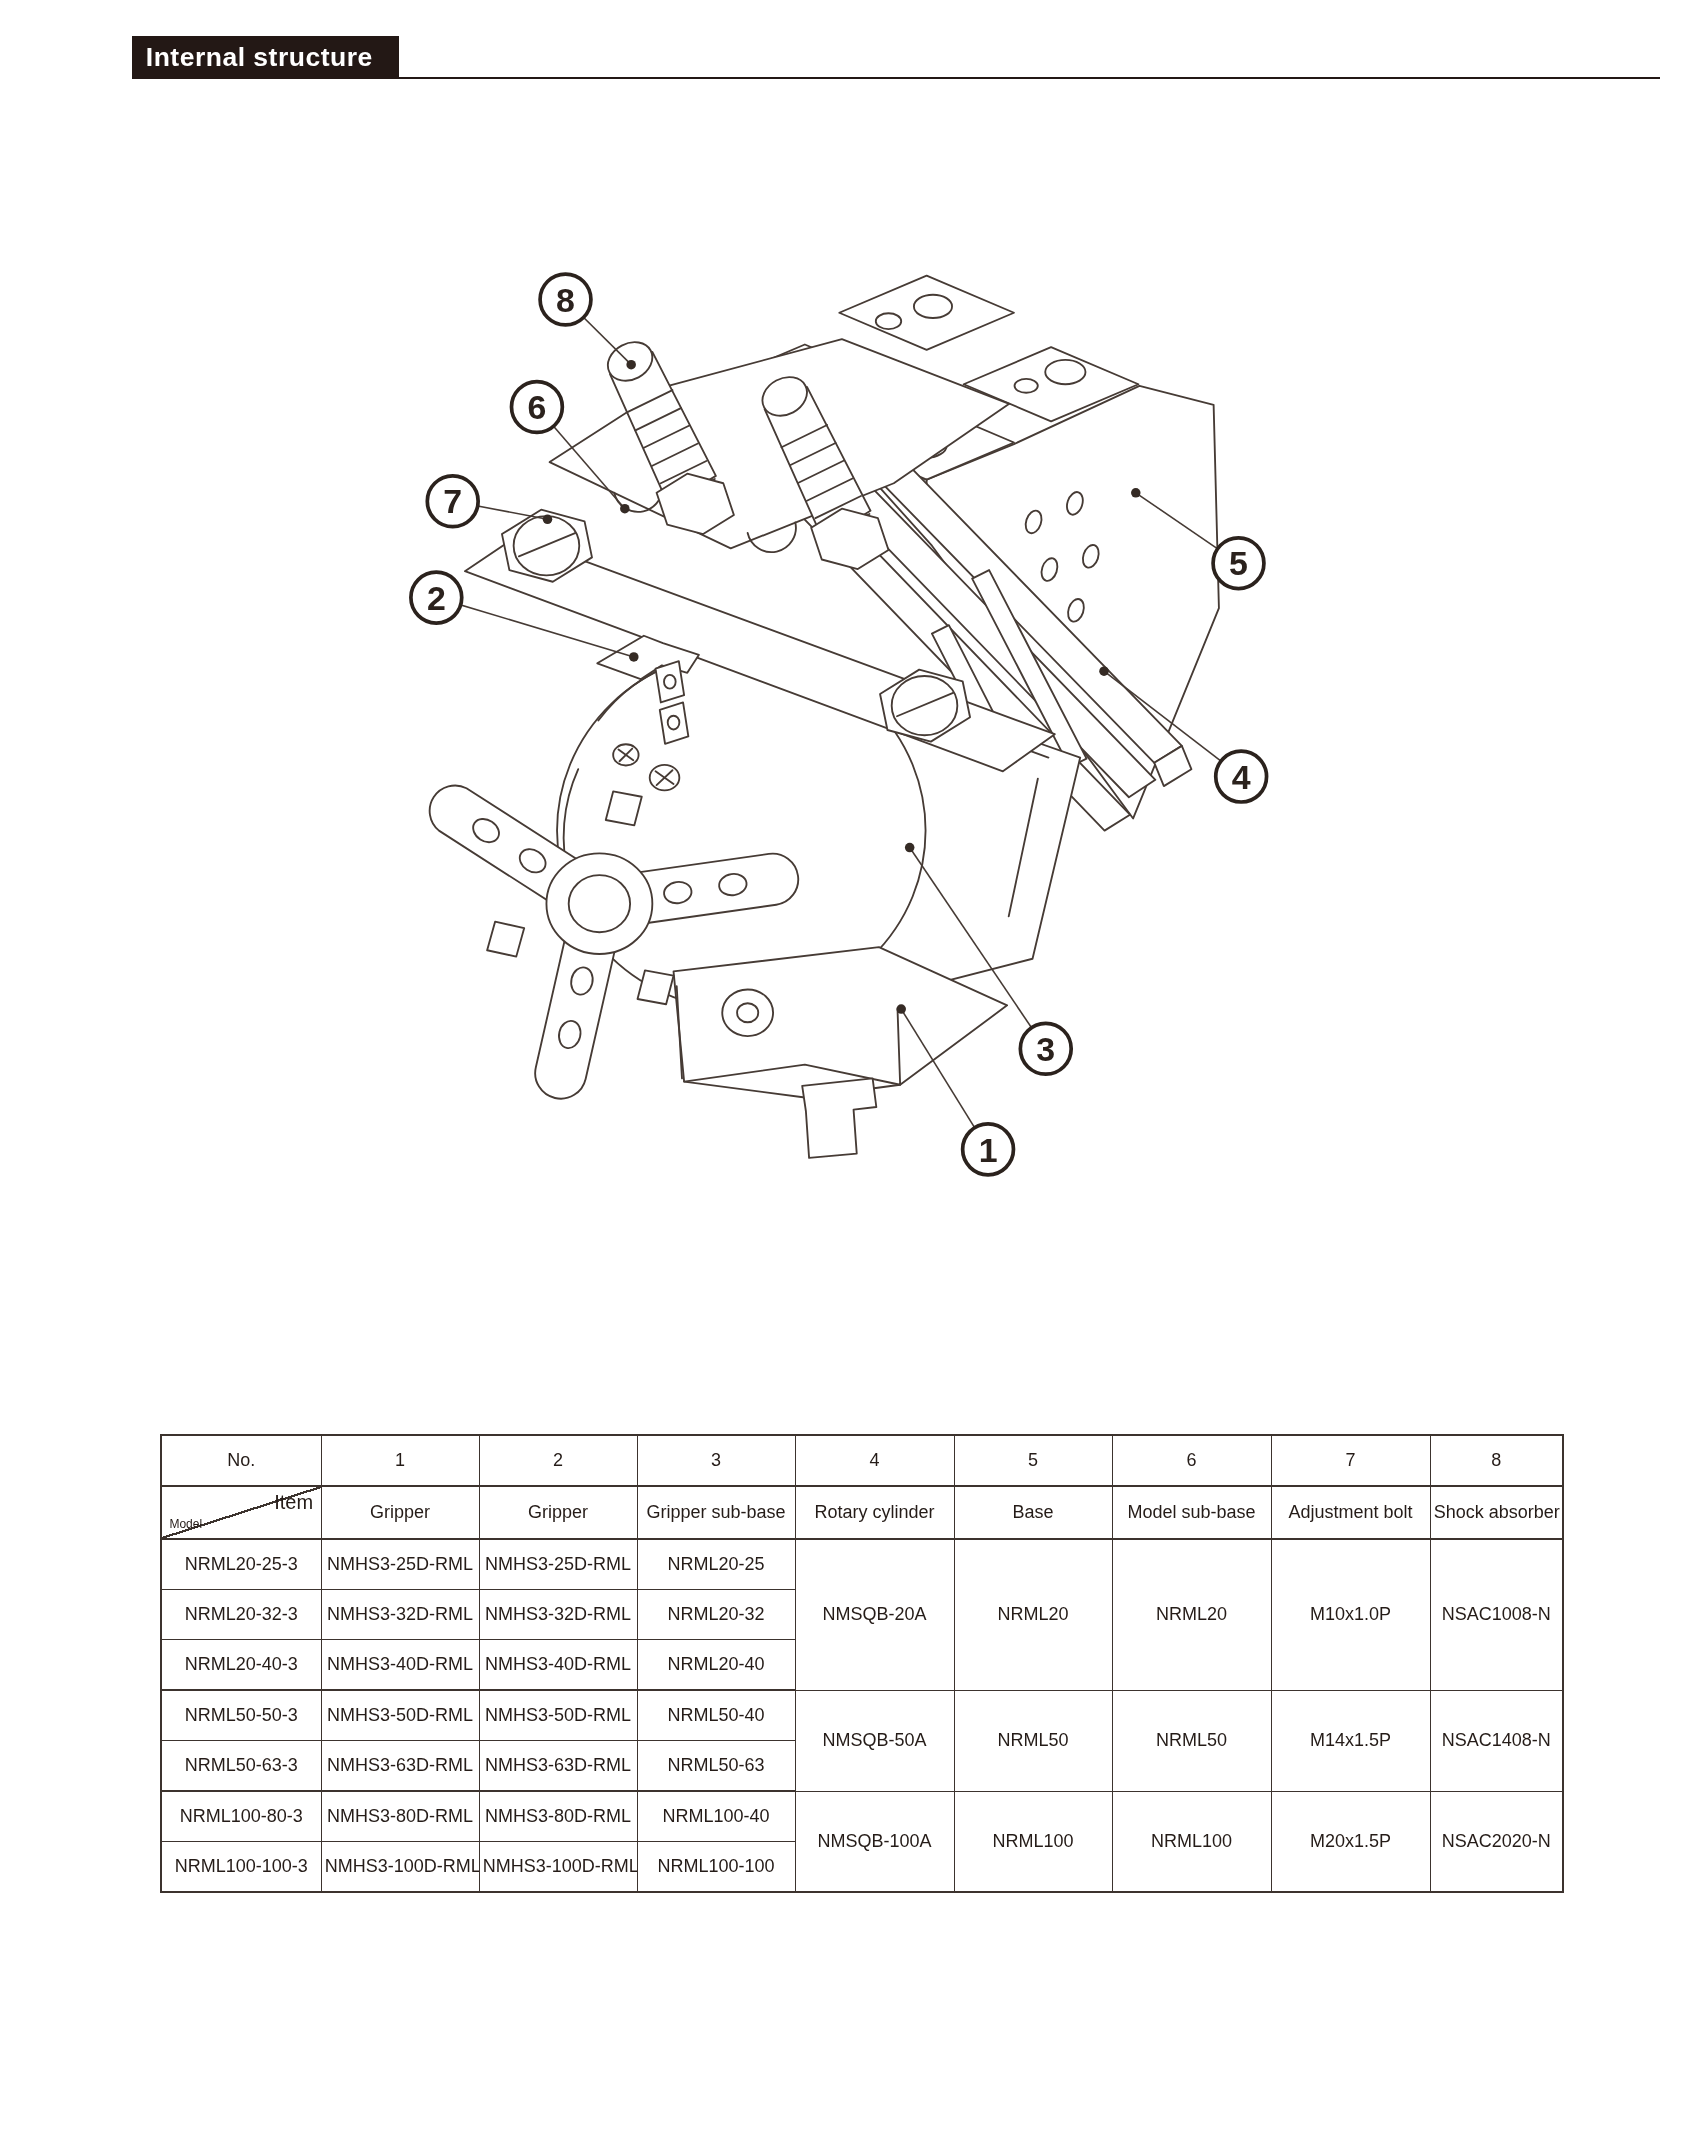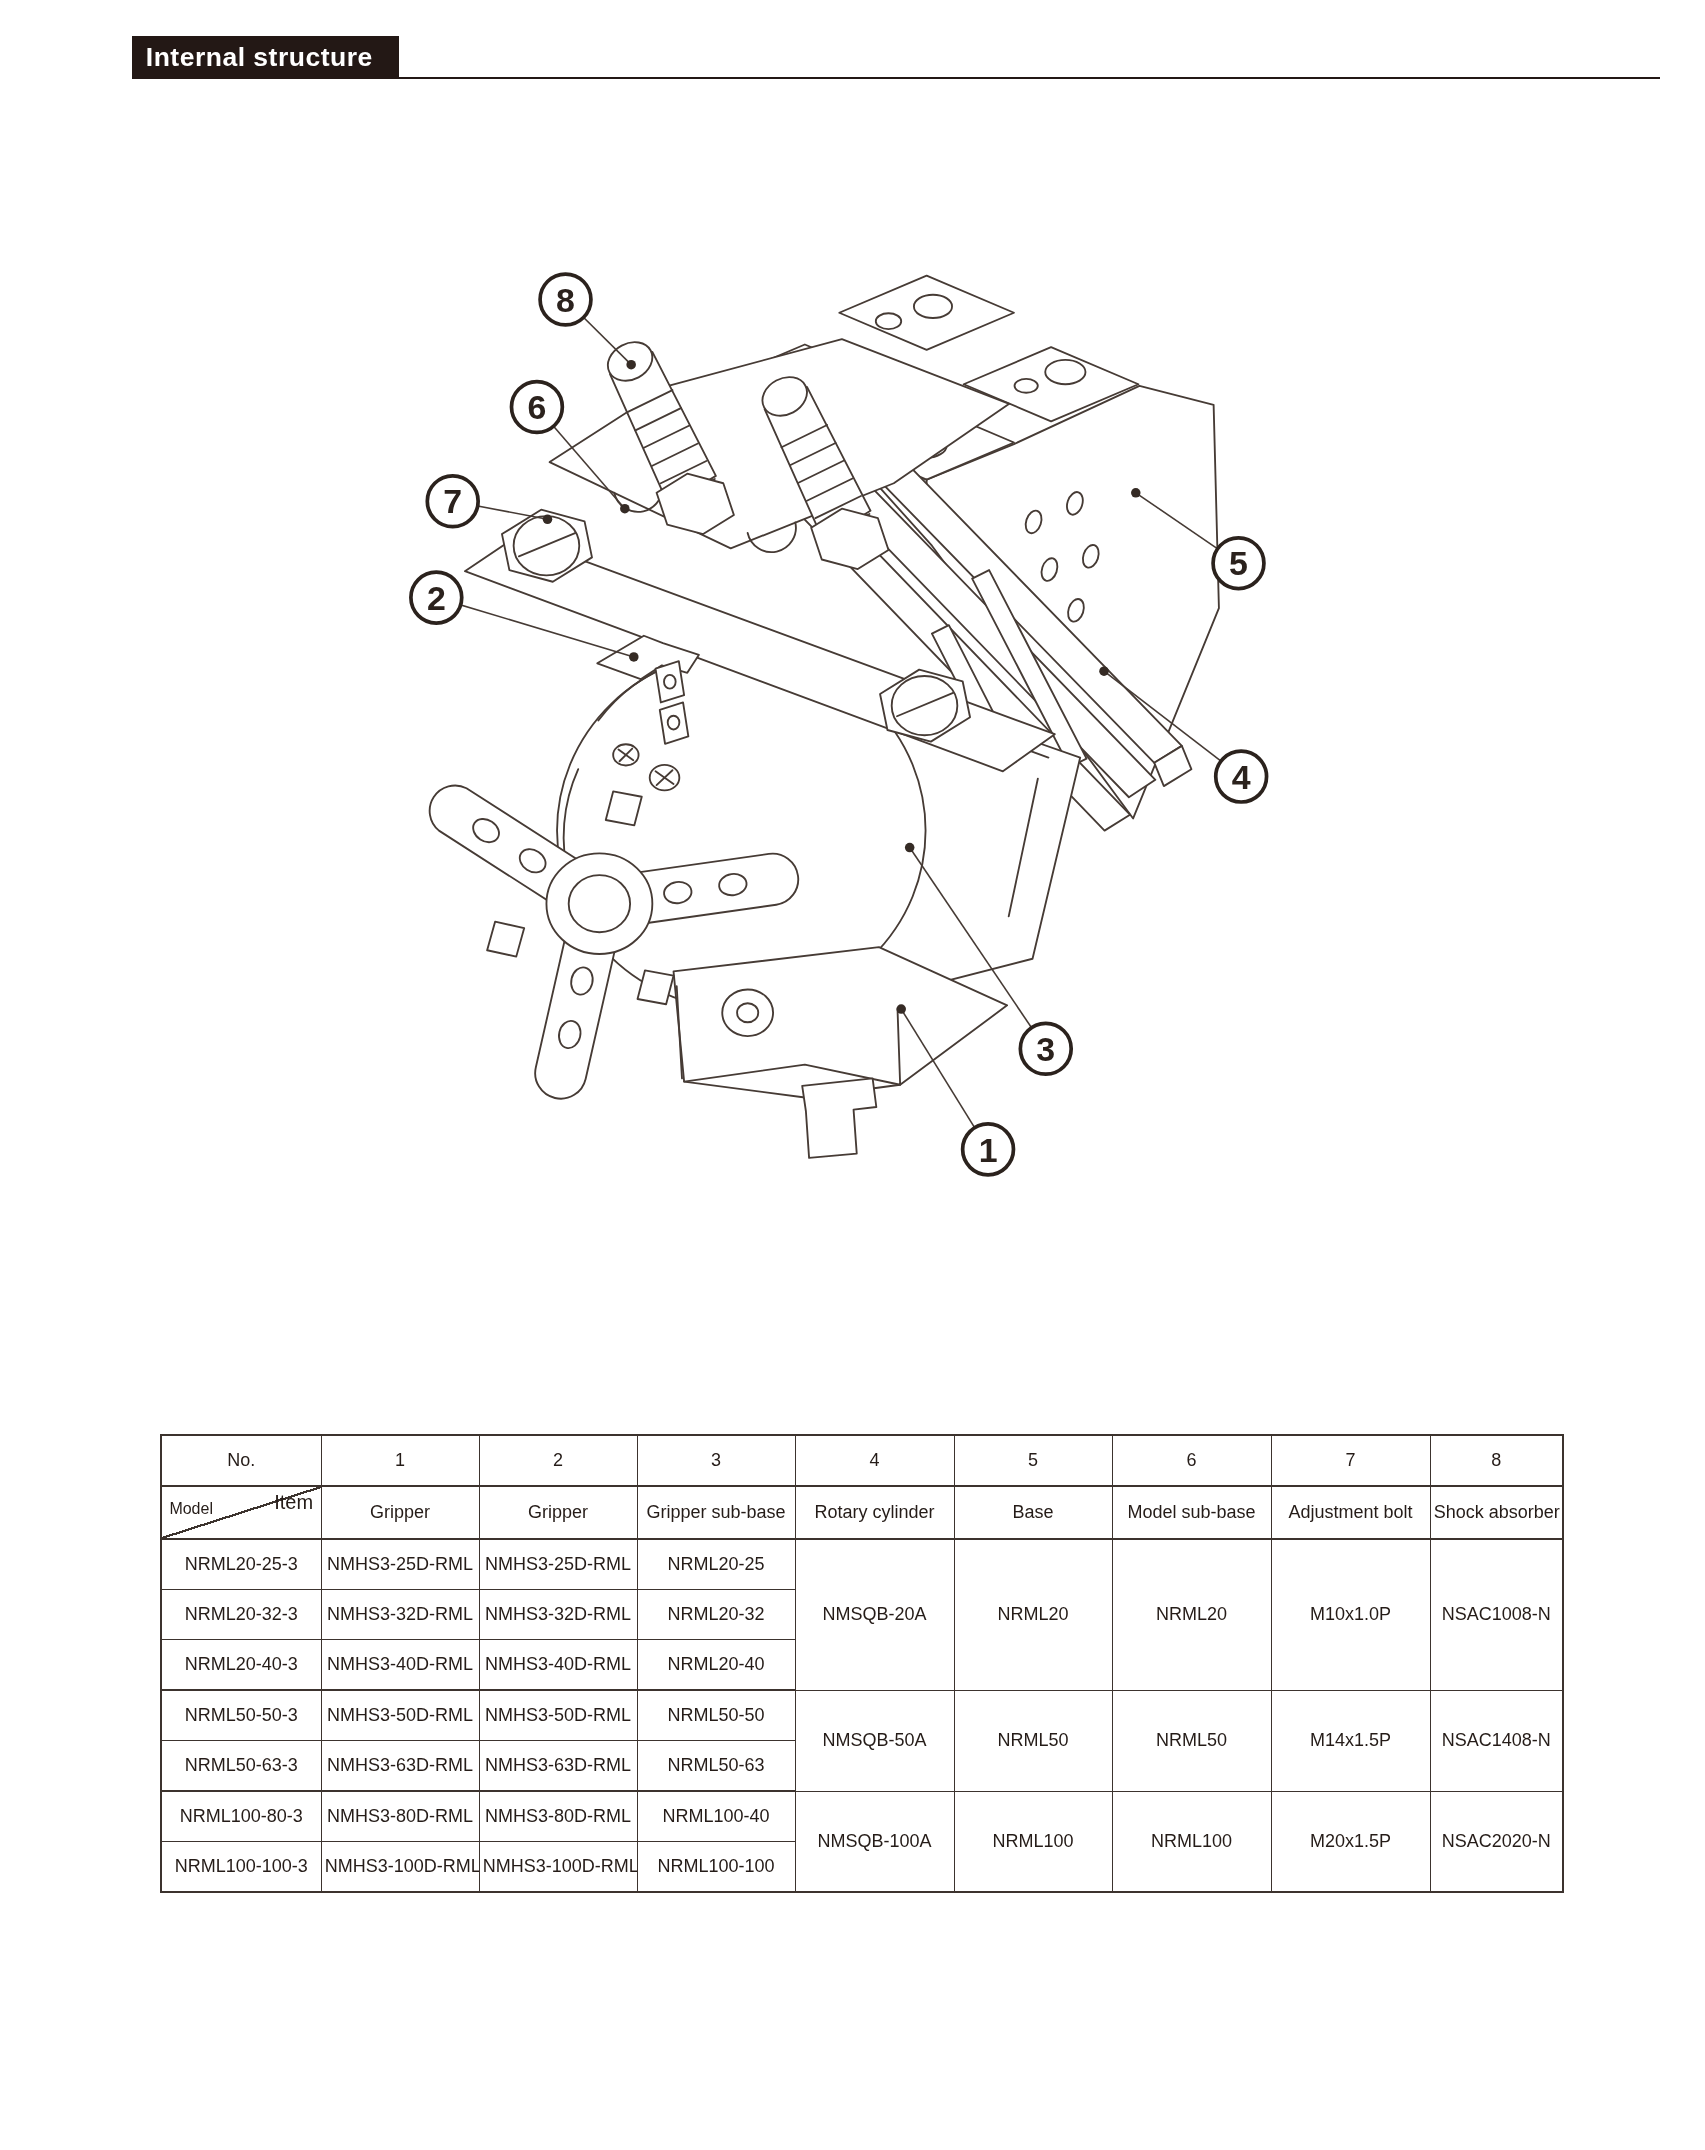--- a/index.html
+++ b/index.html
@@ -41,21 +41,21 @@
   .parts-table tr.datarow td{height:49px;}
   .parts-table tr.grp-end td{border-bottom-width:2.1px;}
   
   td.corner{
     position:relative;padding:0;
     background:linear-gradient(to bottom right,
       transparent calc(50% - 1.1px), #3c332e calc(50% - 1.1px),
       #3c332e calc(50% + 1.1px), transparent calc(50% + 1.1px));
   }
   td.corner .item-lbl{position:absolute;top:4.2px;right:7.4px;font-size:20px;}
-  td.corner .model-lbl{position:absolute;bottom:20px;left:7.4px;font-size:16px;}
+  td.corner .model-lbl{position:absolute;bottom:7px;left:7.4px;font-size:12px;}
 </style>
 </head>
 <body>
 
 <div class="section-header">
   <div class="rule"></div>
   <div class="title-box">
     <span>Internal structure</span>
   </div>
 </div>
@@ -290,21 +290,21 @@
       <td>NRML20-40-3</td>
       <td>NMHS3-40D-RML</td>
       <td>NMHS3-40D-RML</td>
       <td>NRML20-40</td>
     </tr>
 
     <tr class="datarow">
       <td>NRML50-50-3</td>
       <td>NMHS3-50D-RML</td>
       <td>NMHS3-50D-RML</td>
-      <td>NRML50-50</td>
+      <td>NRML50-40</td>
       <td rowspan="2">NMSQB-50A</td>
       <td rowspan="2">NRML50</td>
       <td rowspan="2">NRML50</td>
       <td rowspan="2">M14x1.5P</td>
       <td rowspan="2">NSAC1408-N</td>
     </tr>
     <tr class="datarow grp-end">
       <td>NRML50-63-3</td>
       <td>NMHS3-63D-RML</td>
       <td>NMHS3-63D-RML</td>

